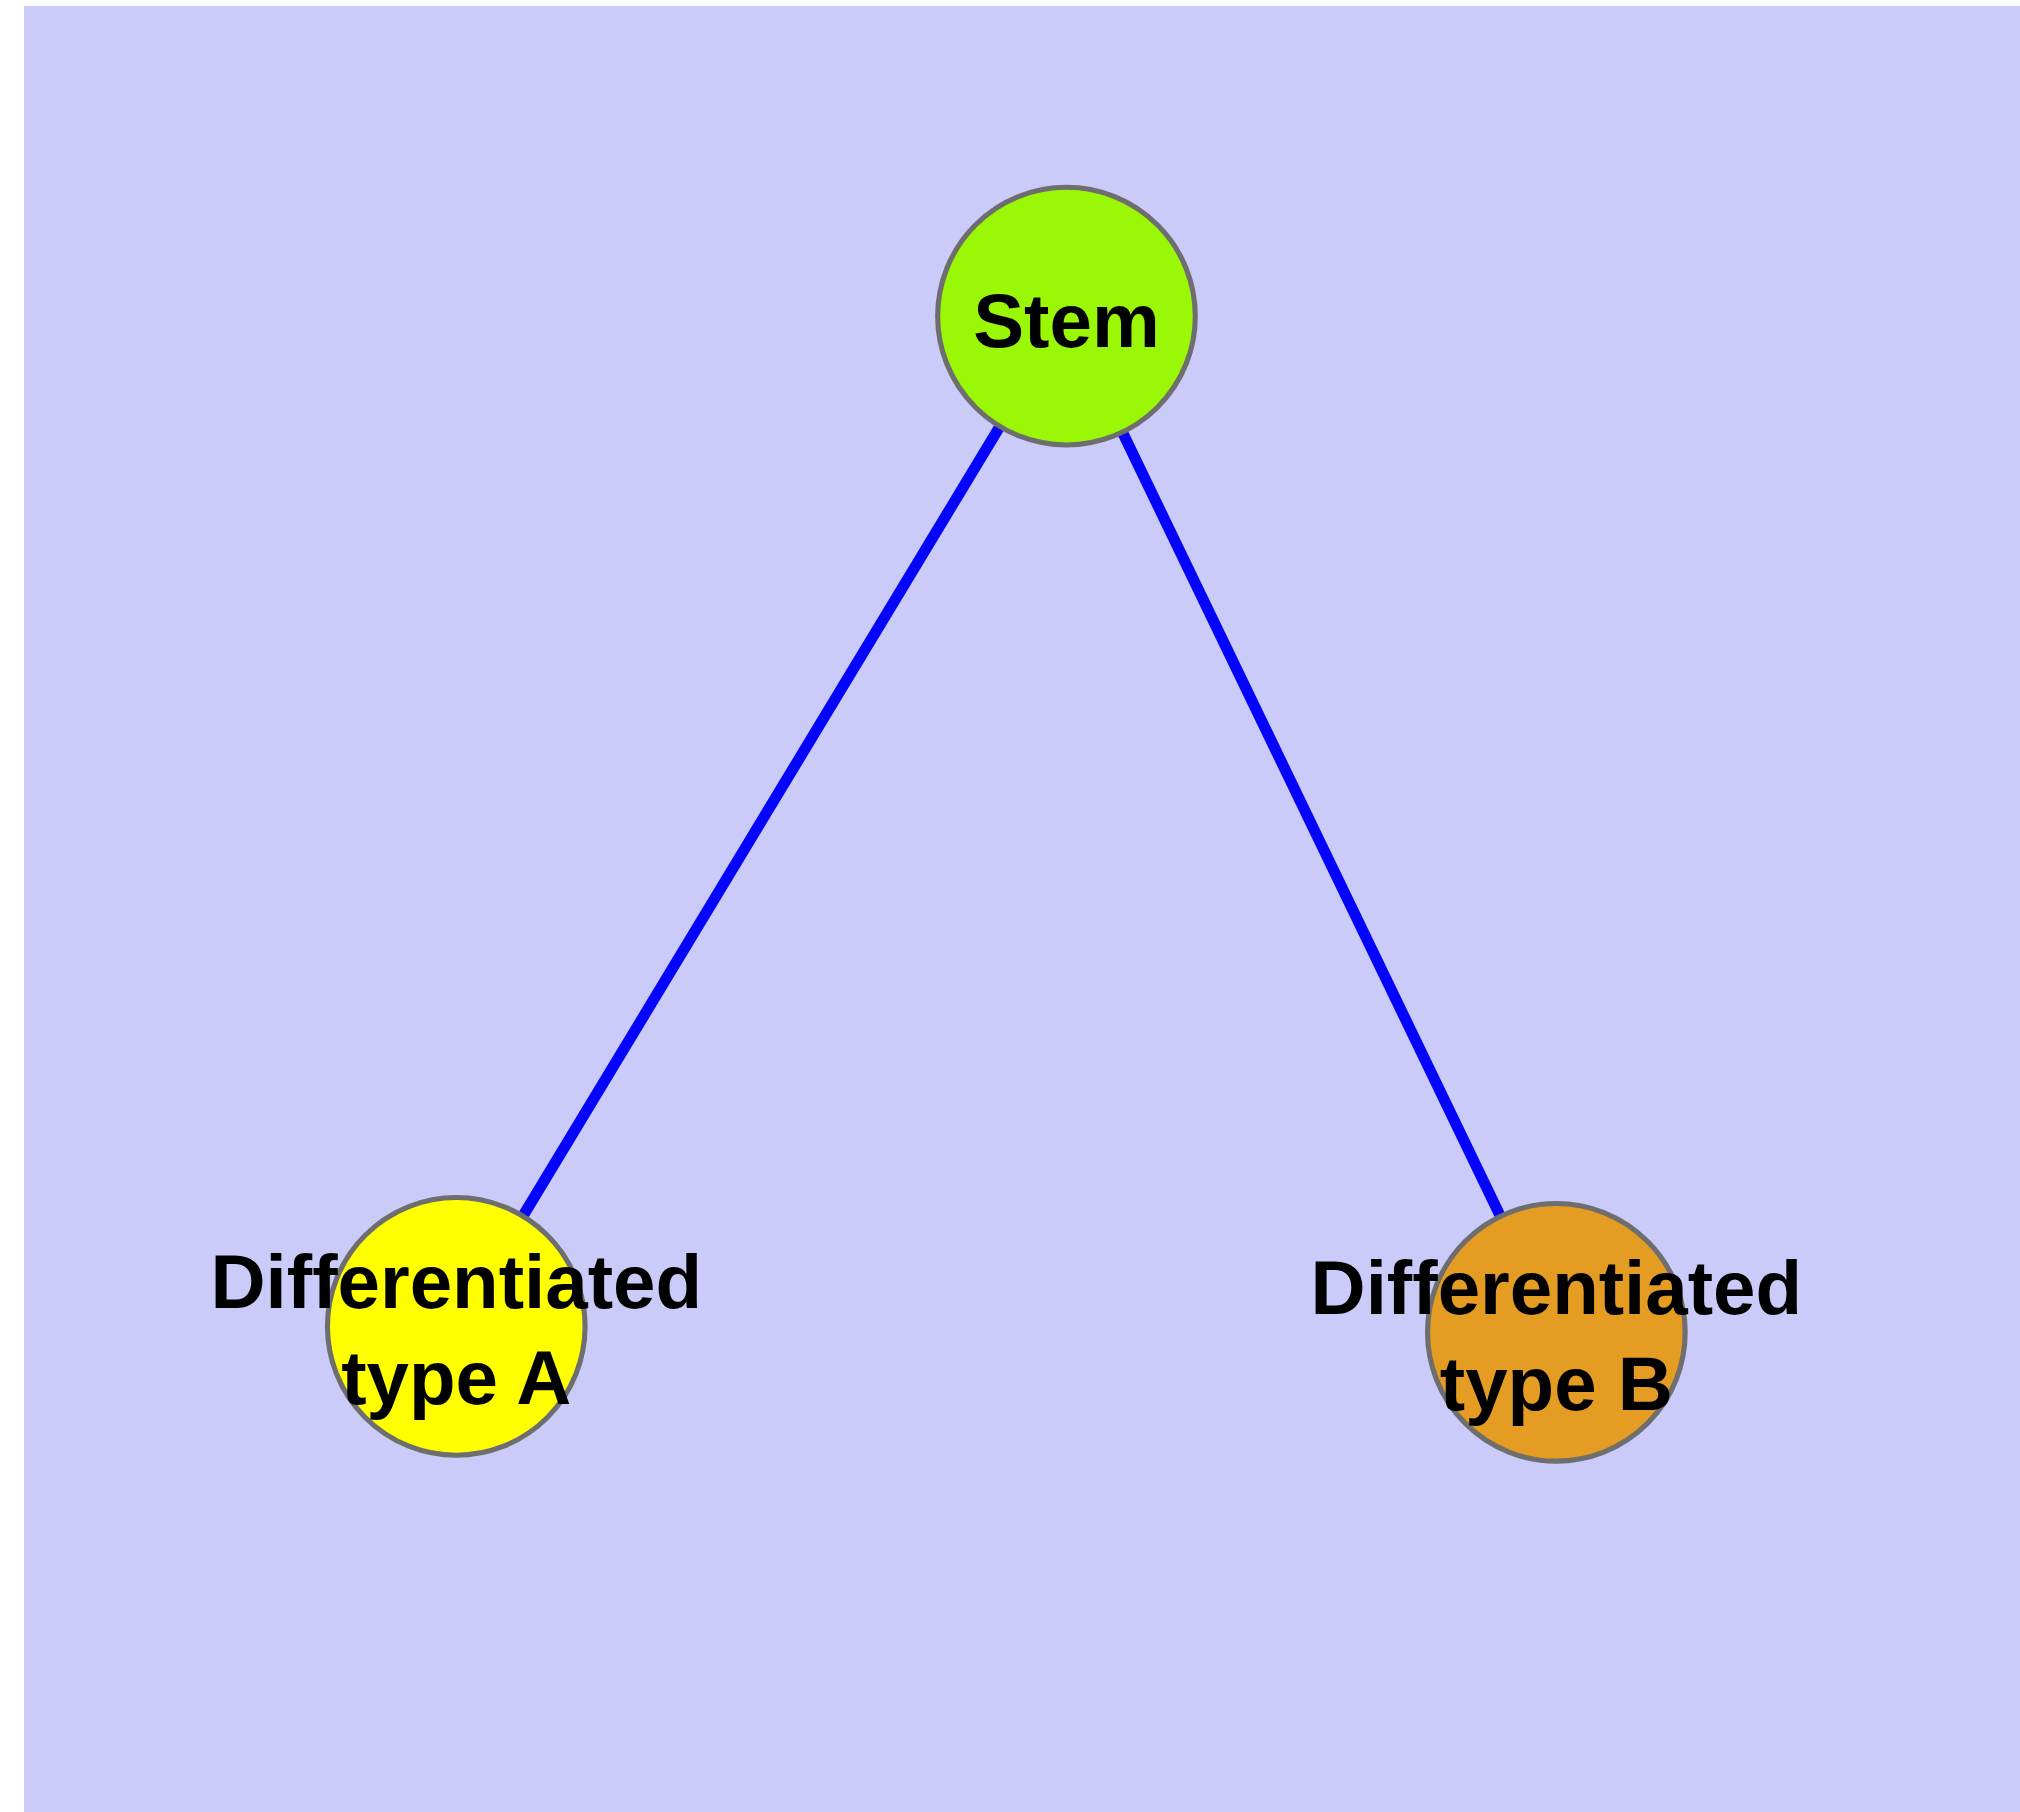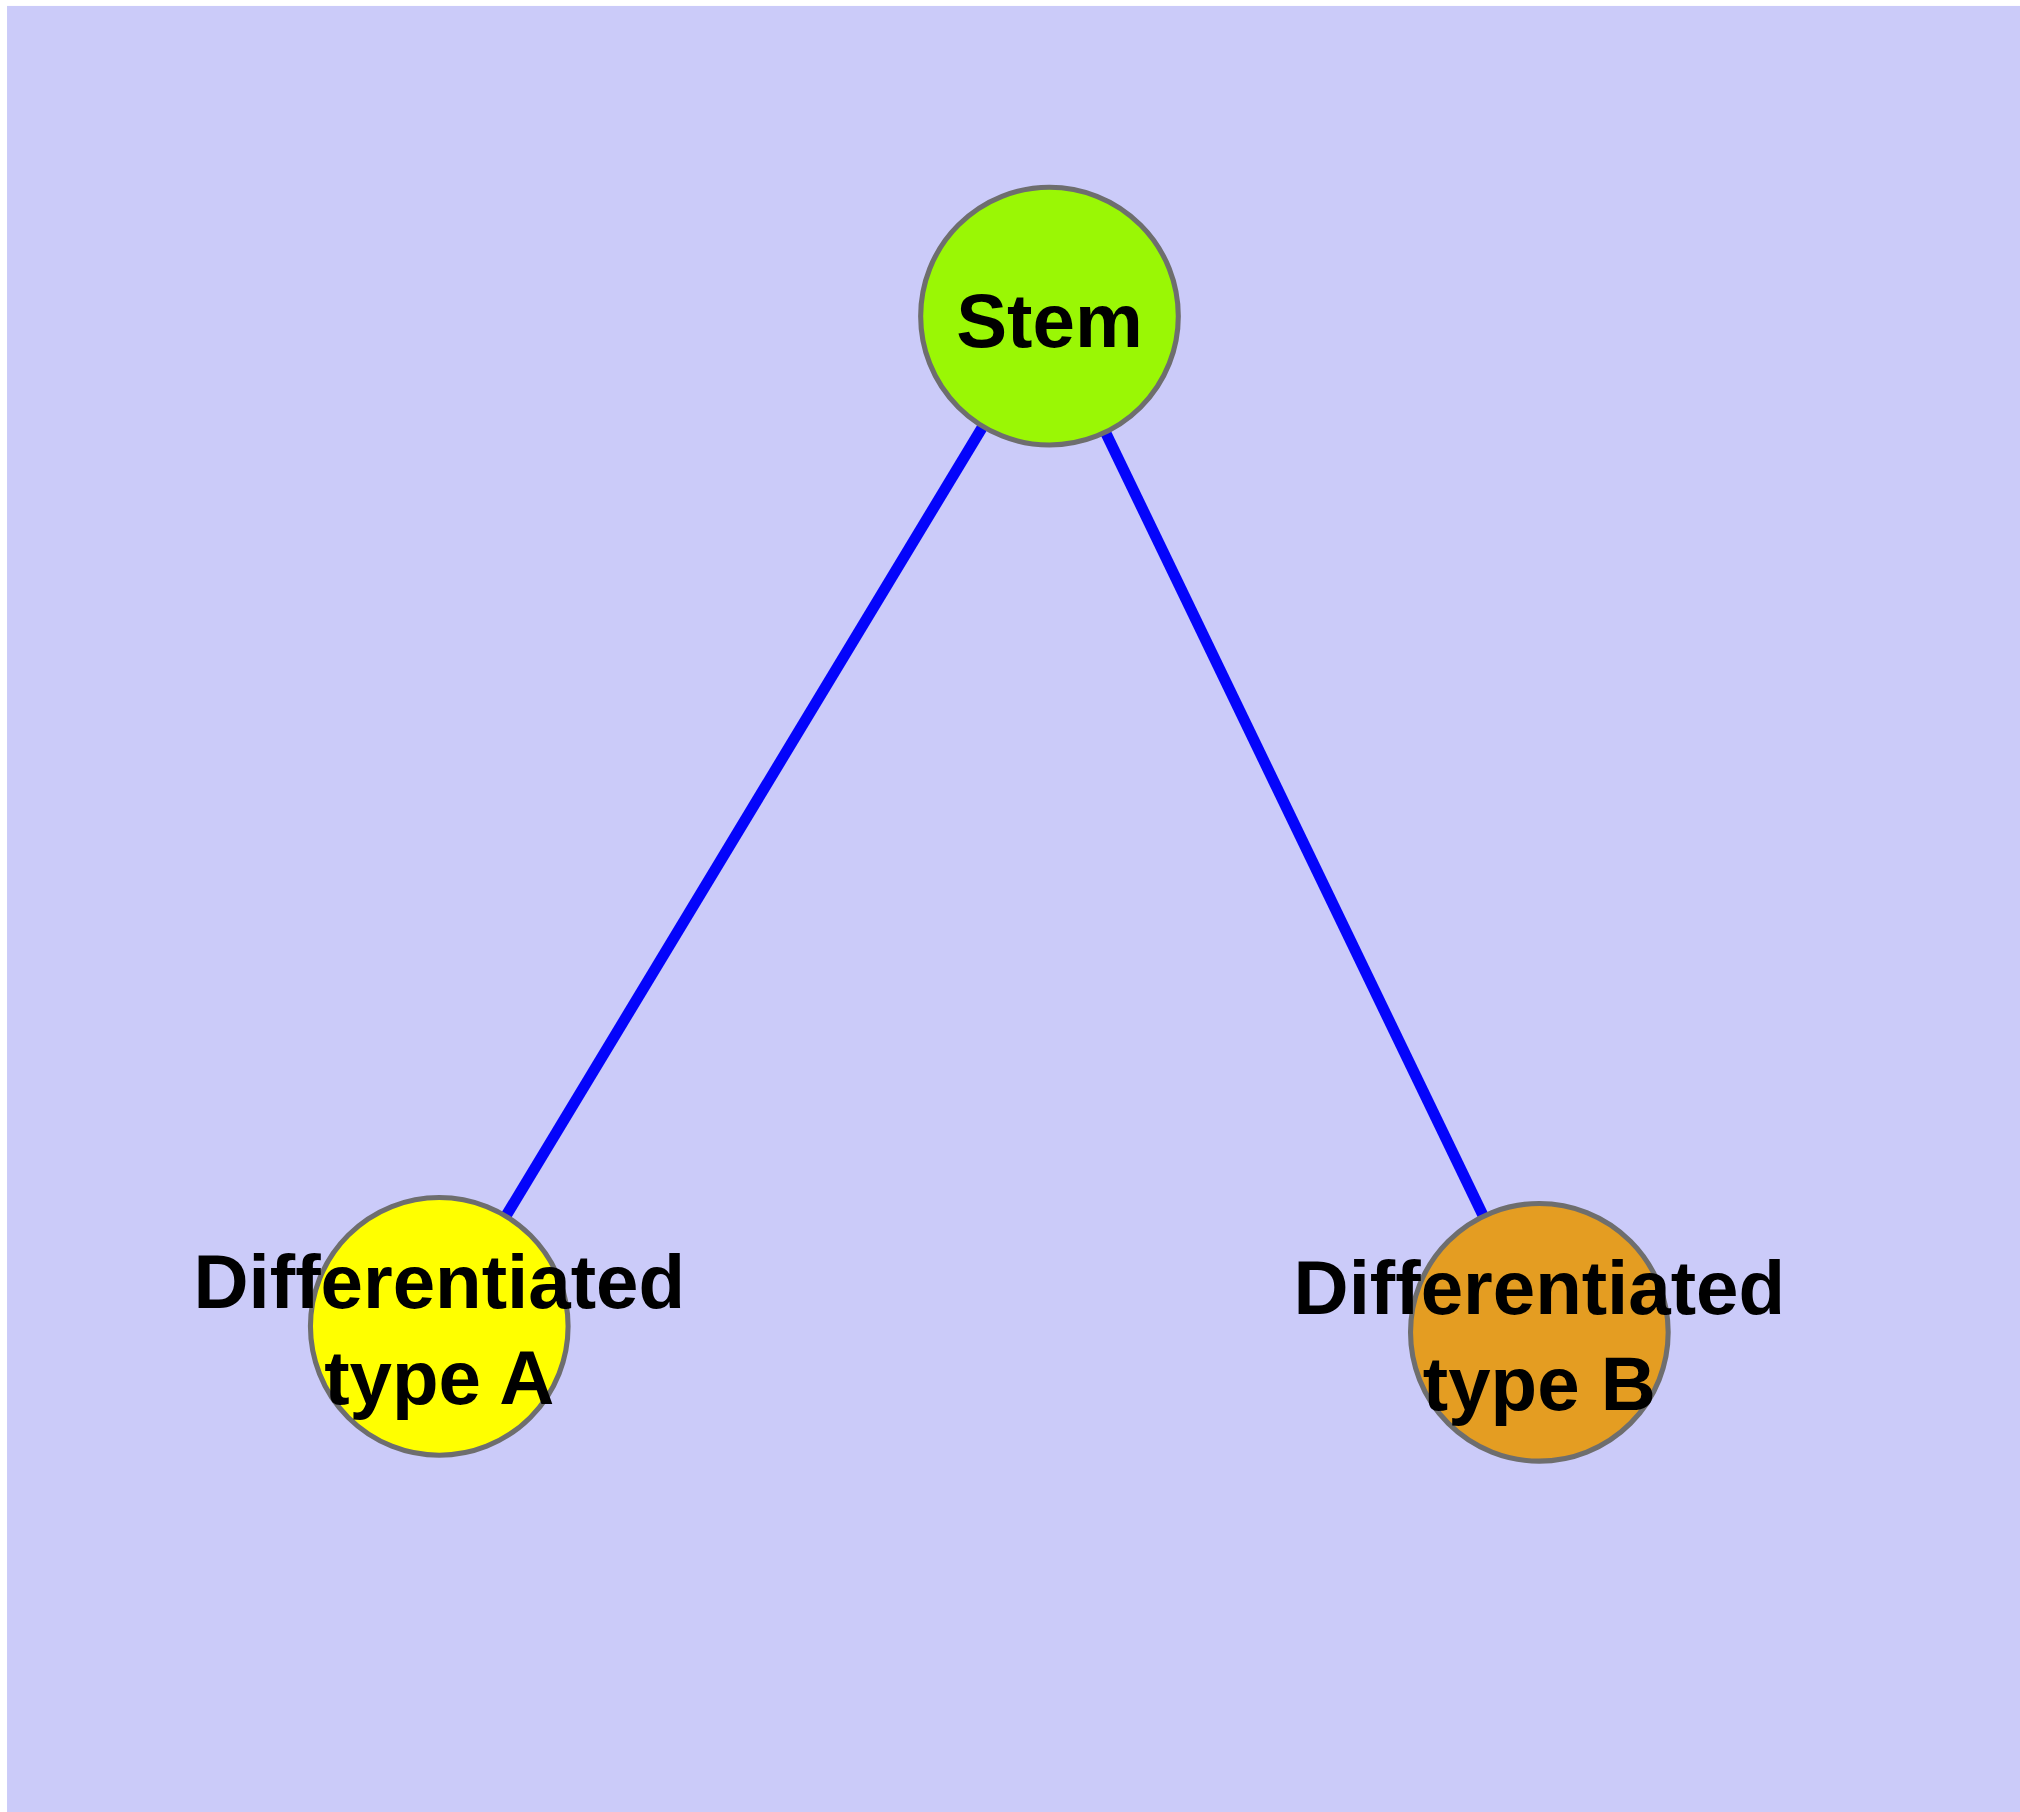--- a/index.html
+++ b/index.html
@@ -8,20 +8,21 @@
     width: 2021px;
     height: 1812px;
     background: #ffffff;
     overflow: hidden;
     font-family: "Liberation Sans", sans-serif;
   }
   .stage {
     position: relative;
     width: 1892px;
     height: 1812px;
+    padding-left: 17px;
   }
   svg { display: block; }
   .edge {
     stroke-width: 13px;
     fill: none;
   }
   .node {
     stroke: #6e6e6e;
     stroke-width: 6px;
   }

